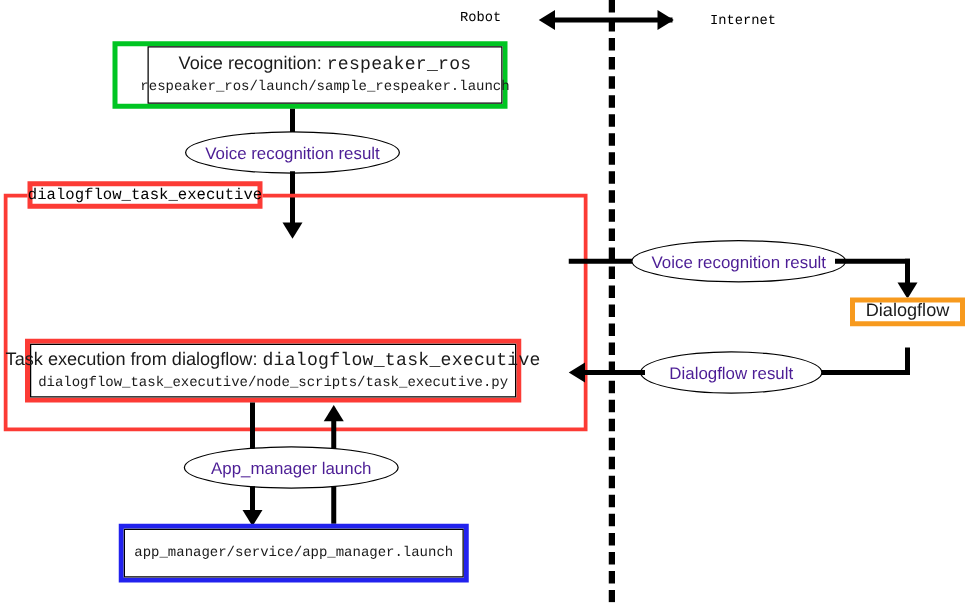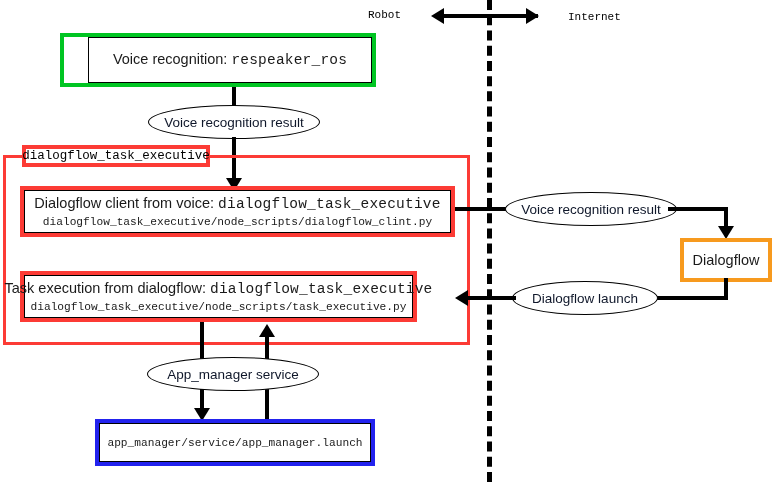--- a/index.html
+++ b/index.html
@@ -117,21 +117,21 @@
     border: 1.6px solid #000000;
     border-radius: 50%;
     background: #ffffff;
     display: flex;
     align-items: center;
     justify-content: center;
   }
   .ellipse span {
     font-size: 13.5px;
     line-height: 15px;
-    color: #0f172a;
+    color: #4c1d95;
     white-space: nowrap;
     font-family: "Liberation Sans", sans-serif;
   }
 
   
   .vline {
     position: absolute;
     background: #000000;
     width: 4px;
   }
@@ -184,92 +184,85 @@
   <div class="header-text" style="left:368px; top:4px;">Robot</div>
 
   <div class="arrow-left" style="left:431px; top:8px;"></div>
   <div class="hline" style="left:443px; top:14px; width:95px;"></div>
   <div class="arrow-right" style="left:526px; top:8px;"></div>
 
   <div class="header-text" style="left:556px; top:6px;margin-left:12px;">Internet</div>
 
   <div class="boundary" style="left:487px; top:0px; height:482px;"></div>
 
-  <div class="node-box box-green" style="left:60px; top:33px; width:316px; height:54px;padding-left:24px;">
+  <div class="node-box box-green" style="left:90px; top:33px; width:316px; height:54px;padding-left:24px;">
     <div class="inner">
       <div class="node-title">
         <span>Voice recognition: </span><span class="mono">respeaker_ros</span>
       </div>
+      <div class="node-path">respeaker_ros/launch/sample_respeaker.launch</div>
     </div>
   </div>
 
   <div class="vline" style="left:232px; top:87px; height:20px;"></div>
 
   <div class="ellipse" style="left:148px; top:105px; width:172px; height:34px;">
     <span>Voice recognition result</span>
   </div>
 
   <div class="vline" style="left:232px; top:137px; height:47px;"></div>
   <div class="arrow-down" style="left:226px; top:178px;"></div>
 
   <div class="pkg-container" style="left:3px; top:155px; width:467px; height:190px;"></div>
 
   <div class="pkg-tag" style="left:22px; top:145px; width:188px; height:22px;">
     <span class="label-mono">dialogflow_task_executive</span>
   </div>
 
-  <div class="node-box box-red" style="left:20px; top:186px; width:435px; height:51px;">
-    <div class="inner">
-      <div class="node-title">
-        <span>Dialogflow client from voice: </span><span class="mono">dialogflow_task_executive</span>
-      </div>
-      <div class="node-path">dialogflow_task_executive/node_scripts/dialogflow_clint.py</div>
-    </div>
-  </div>
 
   <div class="node-box box-red" style="left:20px; top:271px; width:397px; height:51px;">
     <div class="inner">
       <div class="node-title">
         <span>Task execution from dialogflow: </span><span class="mono">dialogflow_task_executive</span>
       </div>
       <div class="node-path">dialogflow_task_executive/node_scripts/task_executive.py</div>
     </div>
   </div>
 
   <div class="hline" style="left:455px; top:207px; width:58px;"></div>
 
   <div class="ellipse" style="left:505px; top:192px; width:172px; height:34px;">
     <span>Voice recognition result</span>
   </div>
 
   <div class="hline" style="left:668px; top:207px; width:60px;"></div>
   <div class="vline" style="left:724px; top:207px; height:24px;"></div>
   <div class="arrow-down" style="left:718px; top:226px;"></div>
 
-  <div class="box-orange" style="left:680px; top:238px; width:92px; height:44px;">
+  <div class="box-orange" style="left:680px; top:238px; width:92px; height:23px;">
     <div class="node-title">Dialogflow</div>
   </div>
 
   <div class="vline" style="left:724px; top:278px; height:22px;"></div>
   <div class="hline" style="left:652px; top:296px; width:74px;"></div>
 
   <div class="ellipse" style="left:512px; top:281px; width:146px; height:34px;">
-    <span>Dialogflow launch</span>
+    <span>Dialogflow result</span>
   </div>
 
   <div class="hline" style="left:466px; top:296px; width:50px;"></div>
   <div class="arrow-left" style="left:455px; top:290px;"></div>
 
   <div class="vline" style="left:200px; top:322px; height:45px;"></div>
 
   <div class="vline" style="left:265px; top:336px; height:83px;"></div>
   <div class="arrow-up" style="left:259px; top:324px;"></div>
 
   <div class="ellipse" style="left:147px; top:357px; width:172px; height:34px;">
-    <span>App_manager service</span>
+    <span>App_manager launch</span>
   </div>
 
   <div class="vline" style="left:200px; top:389px; height:24px;"></div>
   <div class="arrow-down" style="left:194px; top:408px;"></div>
 
   <div class="node-box box-blue" style="left:95px; top:419px; width:280px; height:47px;">
     <div class="inner">
       <div class="node-path">app_manager/service/app_manager.launch</div>
     </div>
   </div>

